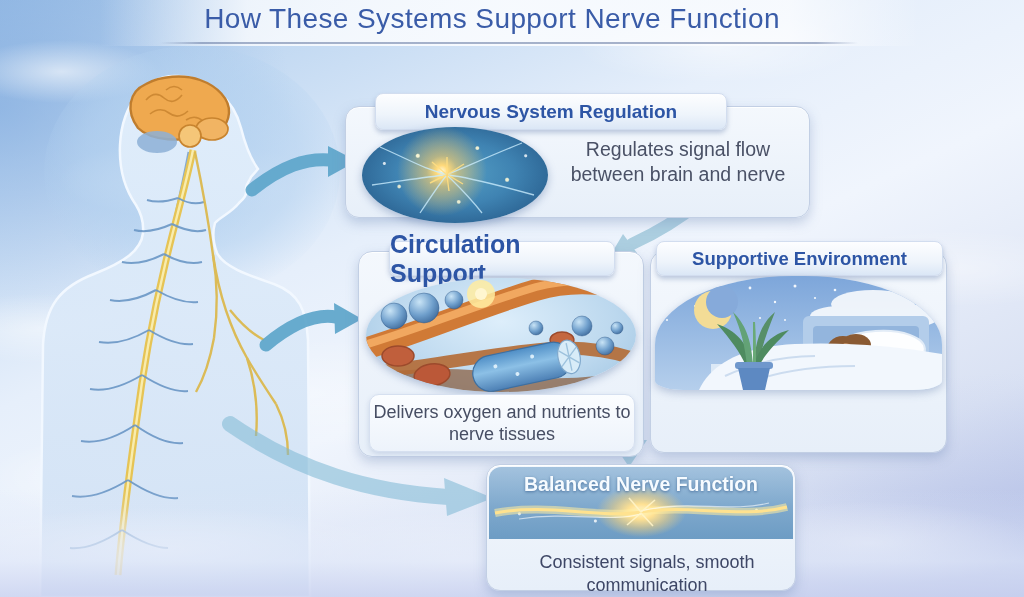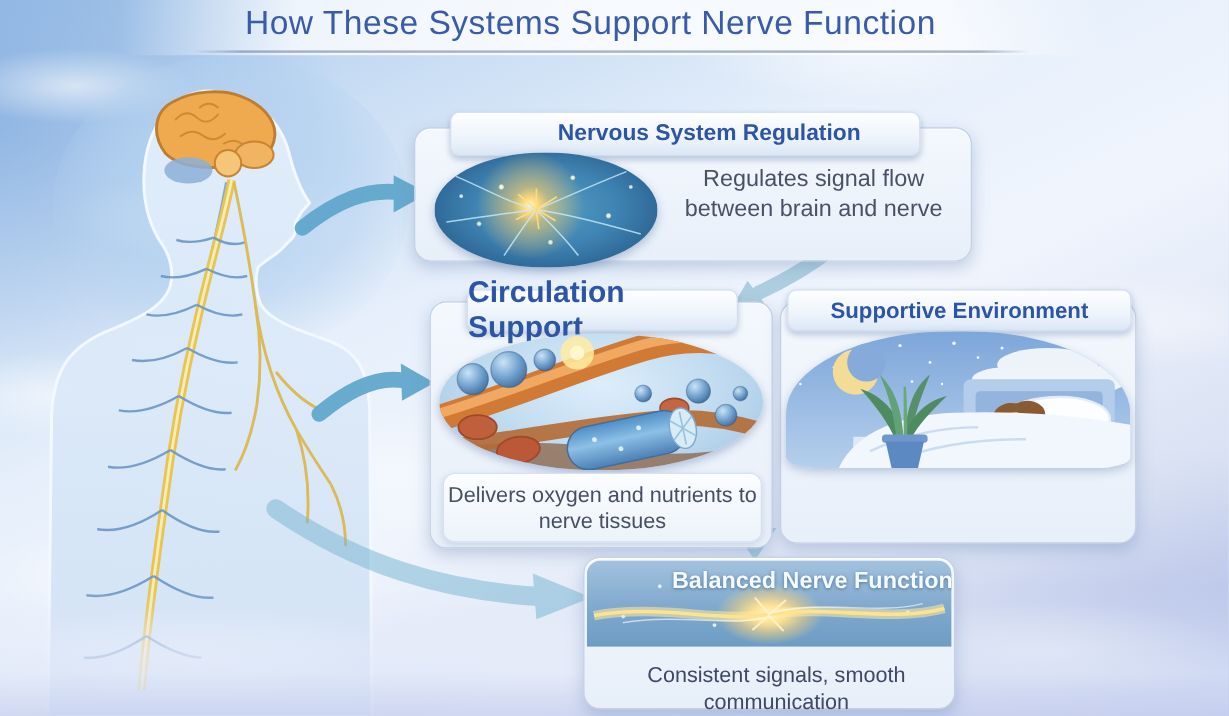--- a/index.html
+++ b/index.html
@@ -38,21 +38,21 @@
       box-shadow:0 5px 12px rgba(110,135,180,.35), inset 0 1px 0 rgba(255,255,255,.9);}
   .tab{position:absolute;background:linear-gradient(180deg,#fdfeff 0%,#eef4fb 60%,#dbe7f6 100%);
       border:1px solid #d2ddef;border-radius:8px;box-shadow:0 3px 5px rgba(105,130,175,.4);
       display:flex;align-items:center;justify-content:center;
       font-weight:bold;color:#2d55a5;}
   .bodytext{position:absolute;margin:0;text-align:center;color:#4a5166;line-height:1.28;}
   .textbox{position:absolute;background:linear-gradient(180deg,#fbfdff,#edf3fb);
       border:1px solid #d6e0f0;border-radius:10px;box-shadow:0 2px 5px rgba(110,135,180,.25);
       display:flex;align-items:center;justify-content:center;text-align:center;line-height:1.25;}
   .card-nervous{left:345px;top:106px;width:463px;height:110px;}
-  .tab-nervous{left:29px;top:-14px;width:350px;height:35px;font-size:19px;padding-left:40px;}
+  .tab-nervous{left:29px;top:-14px;width:350px;height:35px;font-size:19px;}
   .oval-neural{position:absolute;left:16px;top:20px;width:186px;height:96px;border-radius:50%;
       box-shadow:0 3px 8px rgba(80,110,160,.4);
       background:
         radial-gradient(circle at 30% 30%, rgba(255,250,215,.95) 0 1.3px, transparent 2.6px),
         radial-gradient(circle at 62% 22%, rgba(255,250,215,.9) 0 1.2px, transparent 2.4px),
         radial-gradient(circle at 78% 55%, rgba(255,250,215,.9) 0 1.3px, transparent 2.6px),
         radial-gradient(circle at 20% 62%, rgba(255,250,215,.85) 0 1.1px, transparent 2.4px),
         radial-gradient(circle at 52% 78%, rgba(255,250,215,.85) 0 1.2px, transparent 2.4px),
         radial-gradient(circle at 88% 30%, rgba(255,255,255,.8) 0 1px, transparent 2px),
         radial-gradient(circle at 12% 38%, rgba(255,255,255,.8) 0 1px, transparent 2px),
@@ -74,21 +74,21 @@
   .band-bal{position:absolute;left:2px;top:2px;width:304px;height:72px;border-radius:12px 12px 0 0;overflow:hidden;
       background:
         radial-gradient(circle at 20% 30%, rgba(255,255,255,.85) 0 1px, transparent 2px),
         radial-gradient(circle at 70% 25%, rgba(255,255,255,.85) 0 1px, transparent 2px),
         radial-gradient(circle at 88% 60%, rgba(255,255,255,.8) 0 1px, transparent 2px),
         radial-gradient(circle at 35% 75%, rgba(255,255,255,.8) 0 1px, transparent 2px),
         radial-gradient(circle at 10% 65%, rgba(255,255,255,.75) 0 1px, transparent 2px),
         radial-gradient(ellipse 60px 34px at 50% 62%, #fff7d2 0%, #ffe193 22%, rgba(255,214,120,.5) 48%, transparent 75%),
         linear-gradient(180deg,#a3c2de 0%,#7fa9cd 55%,#6d9cc4 100%);}
   .band-title{position:absolute;left:0;top:6px;width:100%;margin:0;text-align:center;
-      font-size:19.5px;font-weight:bold;color:#f6fbff;text-shadow:0 1px 3px rgba(40,80,130,.65);padding-left:36px;}
+      font-size:19.5px;font-weight:bold;color:#f6fbff;text-shadow:0 1px 3px rgba(40,80,130,.65);}
   .txt-bal{position:absolute;left:10px;top:80px;width:288px;margin:6px;text-align:center;
       font-size:18px;color:#3e4766;line-height:1.25;}
   .arrow-strong{stroke:#5ea6cb;}
   .arrow-strong-fill{fill:#5ea6cb;}
   .arrow-soft{stroke:#a5cbdd;}
   .arrow-soft-fill{fill:#a5cbdd;}
 </style>
 </head>
 <body>
 

